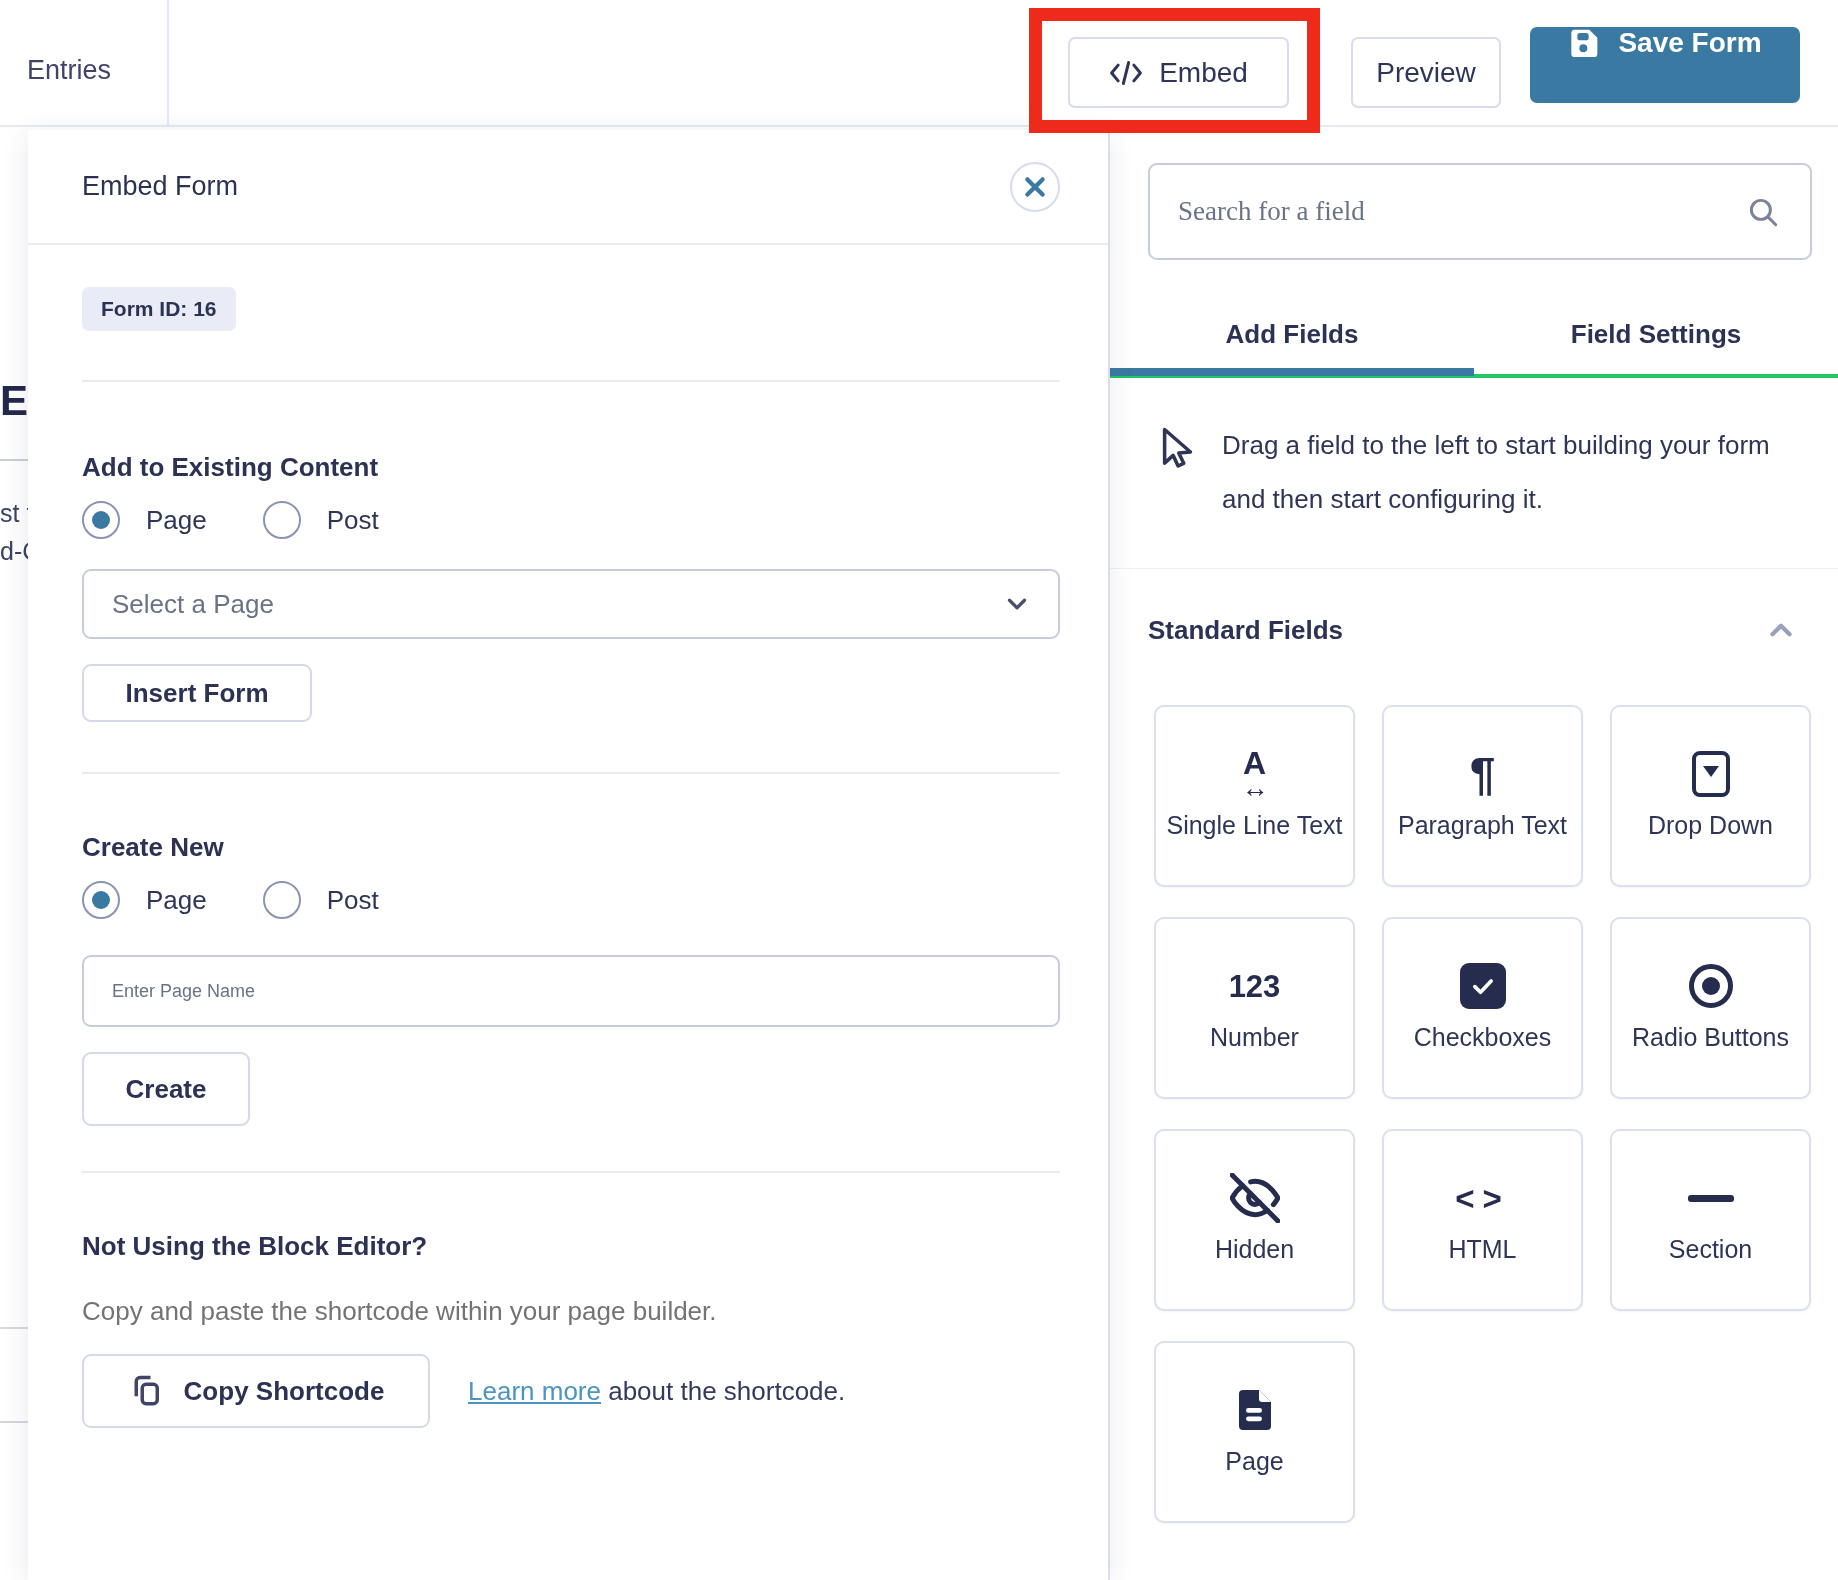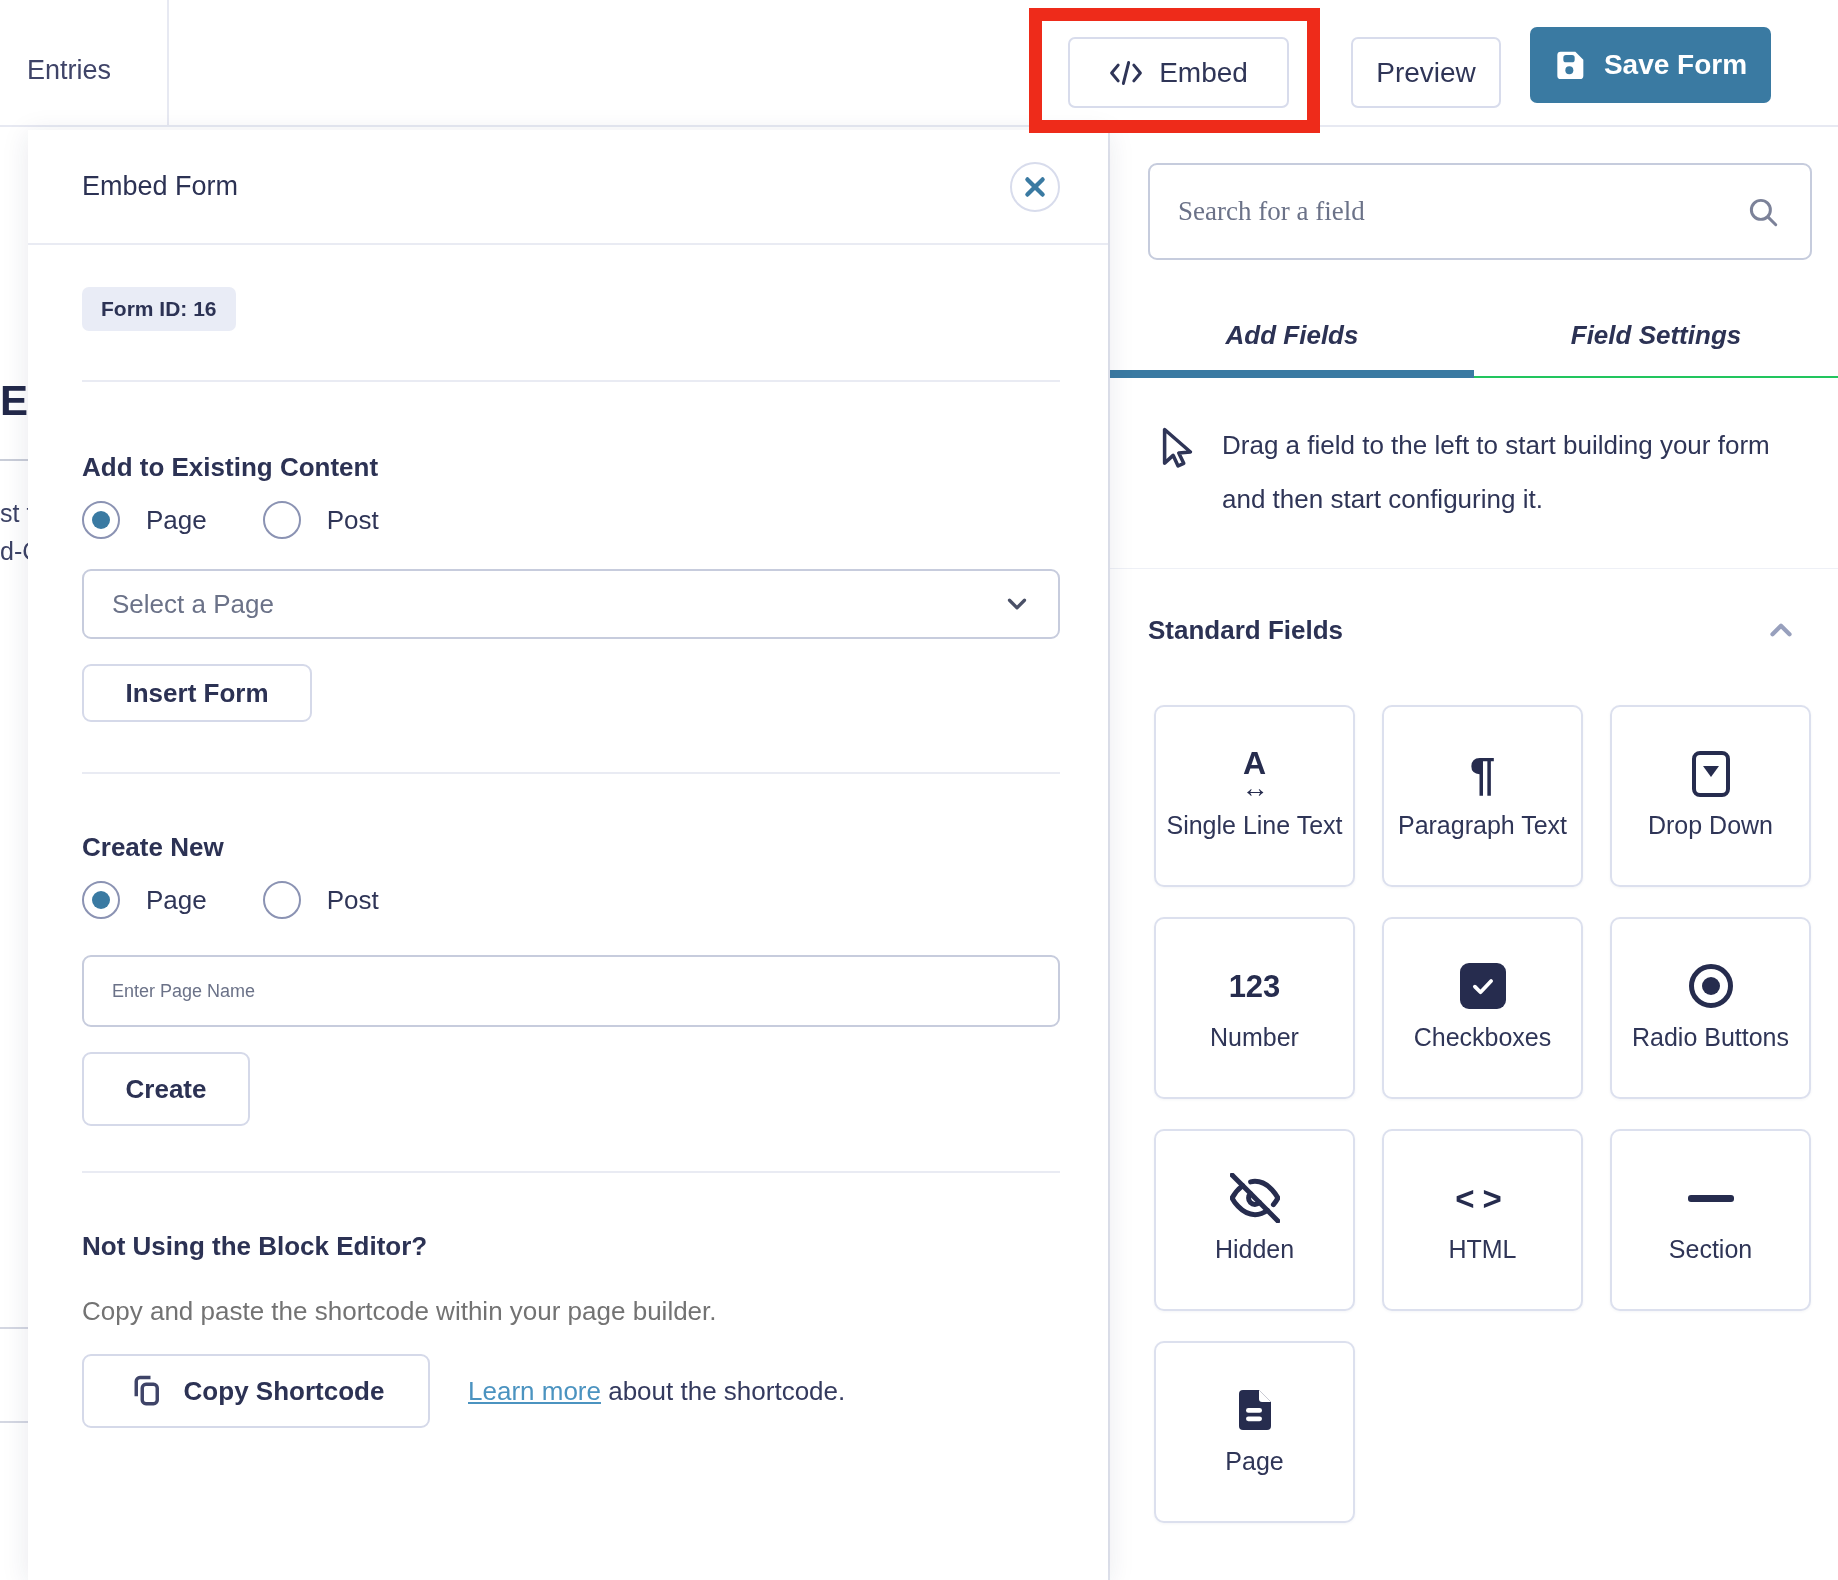--- a/index.html
+++ b/index.html
@@ -10,22 +10,22 @@
   .header { position:absolute; left:0; top:0; width:1838px; height:127px;
     background:#fff; border-bottom:2px solid #e7e9f2; z-index:5; }
   .entries { position:absolute; left:27px; top:8px; height:125px; display:flex; align-items:center;
     font-size:27px; font-weight:500; color:#3f4468; }
   .header-vdiv { position:absolute; left:167px; top:0; width:2px; height:125px; background:#e7e9f2; }
   .hbtn { position:absolute; top:29px; height:71px; background:#fff; border:2px solid #d8dcec;
     border-radius:7px; display:flex; align-items:center; justify-content:center; gap:16px;
     font-size:28px; font-weight:400; color:#2f3557; cursor:pointer;margin-top:8px; }
   .btn-embed { left:1068px; width:221px; }
   .btn-preview { left:1351px; width:150px; }
-  .btn-save { position:absolute; left:1530px; top:27px; width:241px; height:76px;
-    background:#3a7aa2; border:none; border-radius:7px; display:flex; align-items:center;
+  .btn-save { position:absolute; left:1530px; top:27px; width:270px; height:76px;
+    background:#3a7aa2; border:none; border-radius:7px; display:flex; align-items:flex-start;
     justify-content:center; gap:18px; font-size:28px; font-weight:600; color:#fff; cursor:pointer; }
   .red-box { position:absolute; left:1029px; top:8px; width:291px; height:125px;
     border:13px solid #ee2b1a; z-index:60; pointer-events:none; }
 
   
   .bg-strip { position:absolute; left:0; top:127px; width:28px; height:1453px; overflow:hidden; background:#fff; }
   .frag-h { position:absolute; left:0; top:250px; font-size:42px; font-weight:800; color:#23294a; white-space:nowrap; }
   .frag-hr1 { position:absolute; left:0; top:332px; width:28px; height:2px; background:#c9cdd8; }
   .frag-t1 { position:absolute; left:0; top:372px; font-size:25px; color:#3c4265; white-space:nowrap; }
   .frag-t2 { position:absolute; left:0; top:410px; font-size:25px; color:#3c4265; white-space:nowrap; }
@@ -69,21 +69,21 @@
   .learn a { color:#4b93c0; text-decoration:underline; cursor:pointer; }
 
   
   .fields-panel { position:absolute; left:1108px; top:127px; width:730px; height:1453px;
     background:#fff; border-left:2px solid #e3e6f0; }
   .search-wrap { margin:36px 26px 0 38px; height:97px; border:2px solid #c6ccdd; border-radius:9px;
     display:flex; align-items:center; padding:0 30px 0 28px; background:#fff; }
   .search-wrap input { border:none; outline:none; flex:1; font-size:27px; color:#2f3557;
     font-family:Liberation Serif, serif; background:transparent; }
   .search-wrap input::placeholder { color:#6b7288; opacity:1; }
-  .tabs { margin-top:34px; height:84px; display:flex; border-bottom:2px solid #22c55e;font-style:italic; }
+  .tabs { margin-top:34px; height:84px; display:flex; border-bottom:4px solid #22c55e; }
   .tab { flex:1; display:flex; align-items:center; justify-content:center; font-size:26px;
     font-weight:600; color:#2c3254; position:relative; cursor:pointer; }
   .tab.active::after { content:""; position:absolute; left:0; right:0; bottom:-2px; height:8px; background:#3a7aa2; }
   .hint { display:flex; align-items:flex-start; padding:40px 30px 42px 46px; gap:24px;
     border-bottom:1px solid #eef0f6; }
   .hint-text { font-size:26px; line-height:54px; color:#2f3557; max-width:580px; }
   .std-head { margin:44px 40px 0 38px; display:flex; align-items:center; justify-content:space-between; }
   .std-title { font-size:26px; font-weight:700; color:#2c3254; }
   .fgrid { margin:58px 0 0 44px; display:grid; grid-template-columns:repeat(3,201px);
     grid-auto-rows:182px; column-gap:27px; row-gap:30px; }

